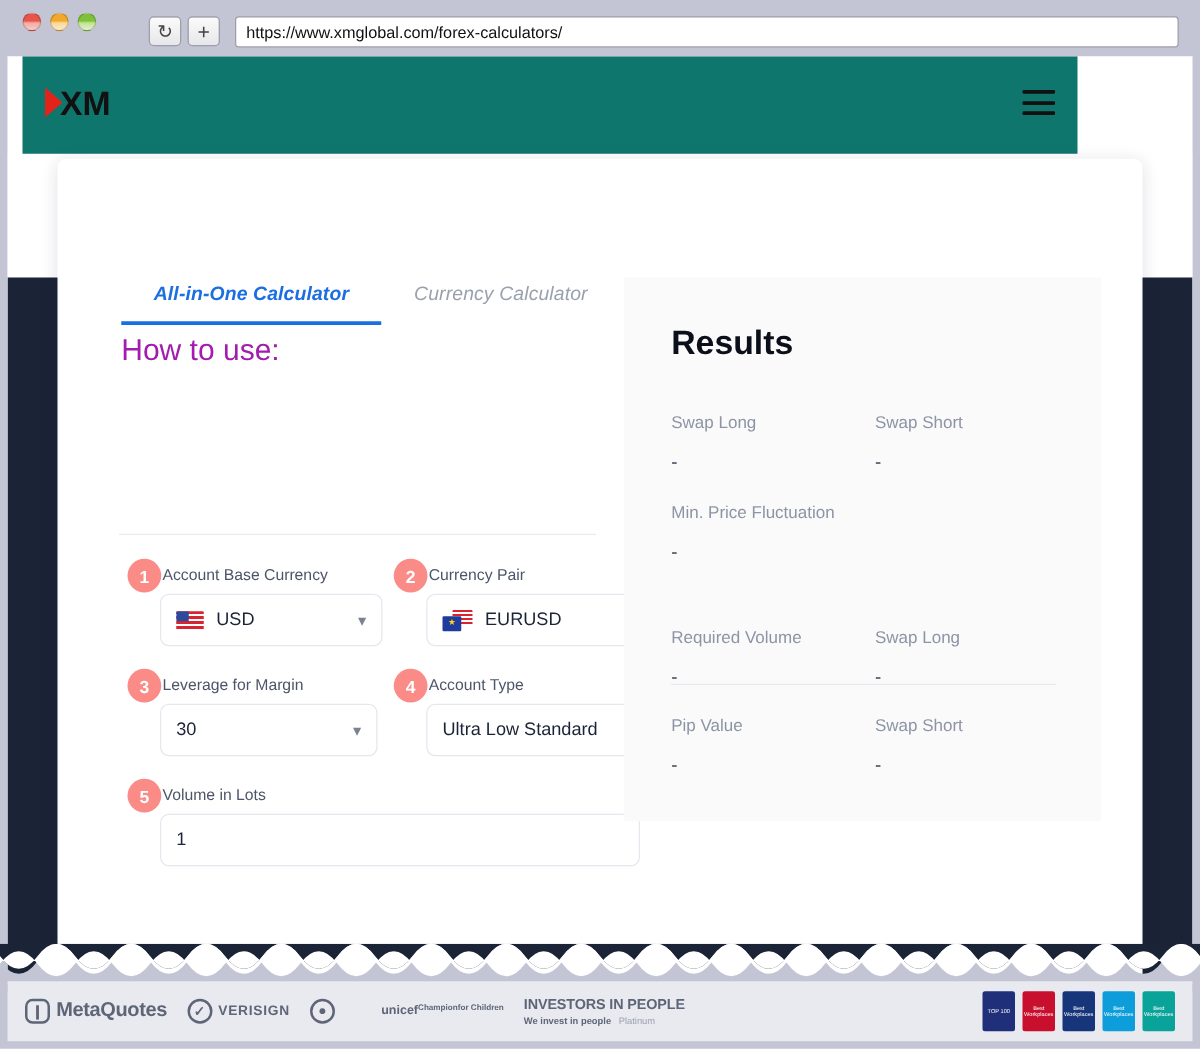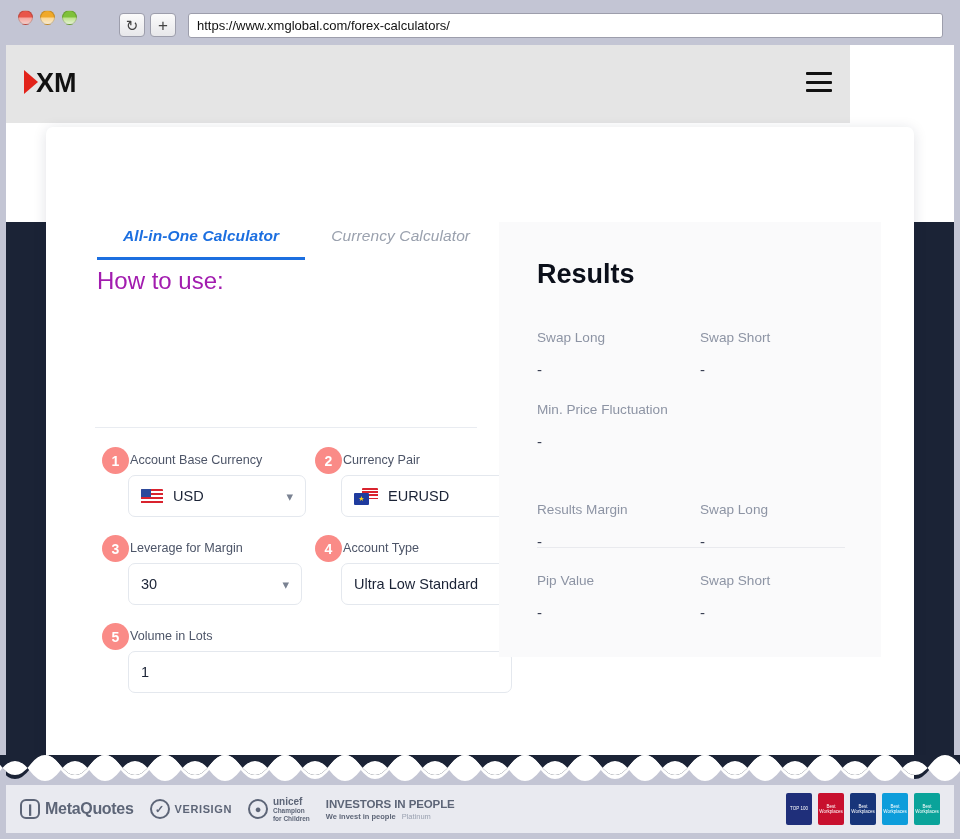--- a/index.html
+++ b/index.html
@@ -43,22 +43,22 @@
   }
 
   
   #page-viewport {
     position: absolute; left: 6px; top: 45px; width: 948px; height: 749px;
     background: #ffffff; overflow: hidden;
   }
 
   
   #site-header {
-    position: absolute; left: 0; top: 0; width: 844px; height: 78px;
-    background: #e5e5e5;
+    position: absolute; left: 12px; top: 0; width: 844px; height: 78px;
+    background: #0f766e;
   }
   #xm-logo { position: absolute; left: 16px; top: 22px; width: 70px; height: 30px; }
   #hamburger-menu {
     position: absolute; right: 18px; top: 27px; width: 26px; height: 20px;
     display: flex; flex-direction: column; justify-content: space-between;
   }
   #hamburger-menu span { display: block; height: 3px; background: #111; border-radius: 1px; }
 
   
   #dark-band {
@@ -309,21 +309,21 @@
         <div class="result-value">-</div>
       </div>
       <div class="result-item" style="left:38px;top:180px;">
         <div class="result-label">Min. Price Fluctuation</div>
         <div class="result-value">-</div>
       </div>
 
       <div id="results-divider"></div>
 
       <div class="result-item" style="left:38px;top:280px;">
-        <div class="result-label">Results Margin</div>
+        <div class="result-label">Required Volume</div>
         <div class="result-value">-</div>
       </div>
       <div class="result-item" style="left:201px;top:280px;">
         <div class="result-label">Swap Long</div>
         <div class="result-value">-</div>
       </div>
       <div class="result-item" style="left:38px;top:351px;">
         <div class="result-label">Pip Value</div>
         <div class="result-value">-</div>
       </div>
@@ -350,21 +350,21 @@
       <span class="fl-name">MetaQuotes</span>
     </div>
 
     <div class="footer-logo">
       <span class="ring-icon">✓</span>
       <span style="font-size:11px;font-weight:700;letter-spacing:.6px;">VERISIGN</span>
     </div>
 
     <div class="footer-logo">
       <span class="ring-icon">●</span>
-      <span style="display:flex;flex-direction:column;line-height:1.15;">
+      <span style="display:flex;flex-direction:row;line-height:1.15;margin-left:32px;">
         <span style="font-size:10px;font-weight:700;">unicef</span>
         <span style="font-size:6.5px;font-weight:700;">Champion</span>
         <span style="font-size:6.5px;font-weight:700;">for Children</span>
       </span>
     </div>
 
     <div class="footer-logo">
       <span style="display:flex;flex-direction:column;line-height:1.25;">
         <span style="font-size:11.5px;font-weight:700;letter-spacing:-.1px;">INVESTORS IN PEOPLE</span>
         <span style="display:flex;gap:6px;align-items:baseline;">

